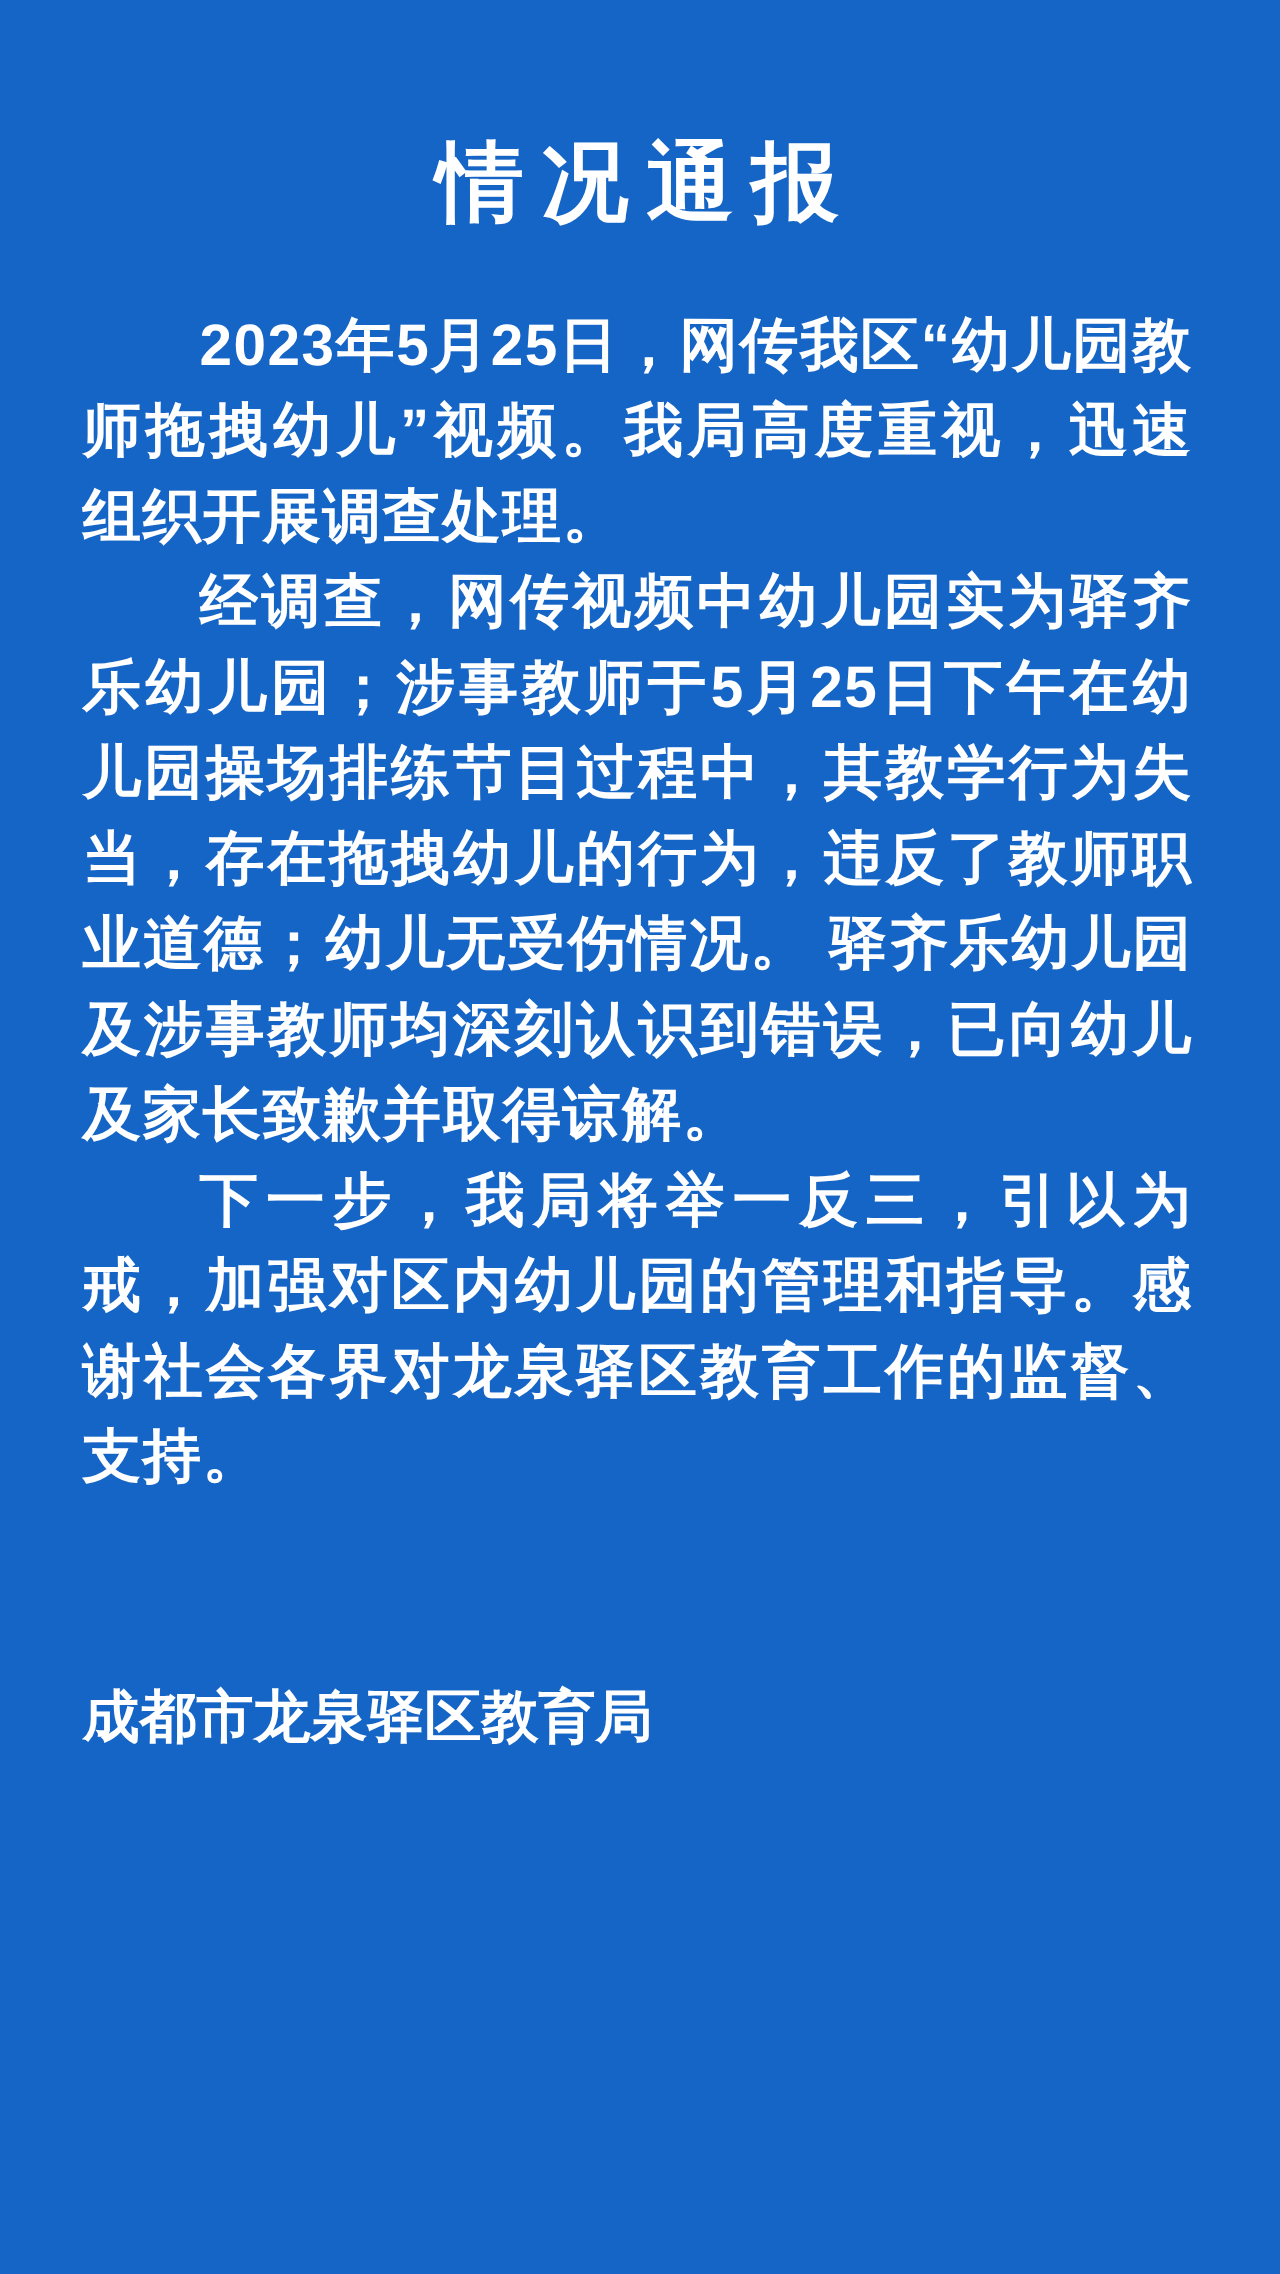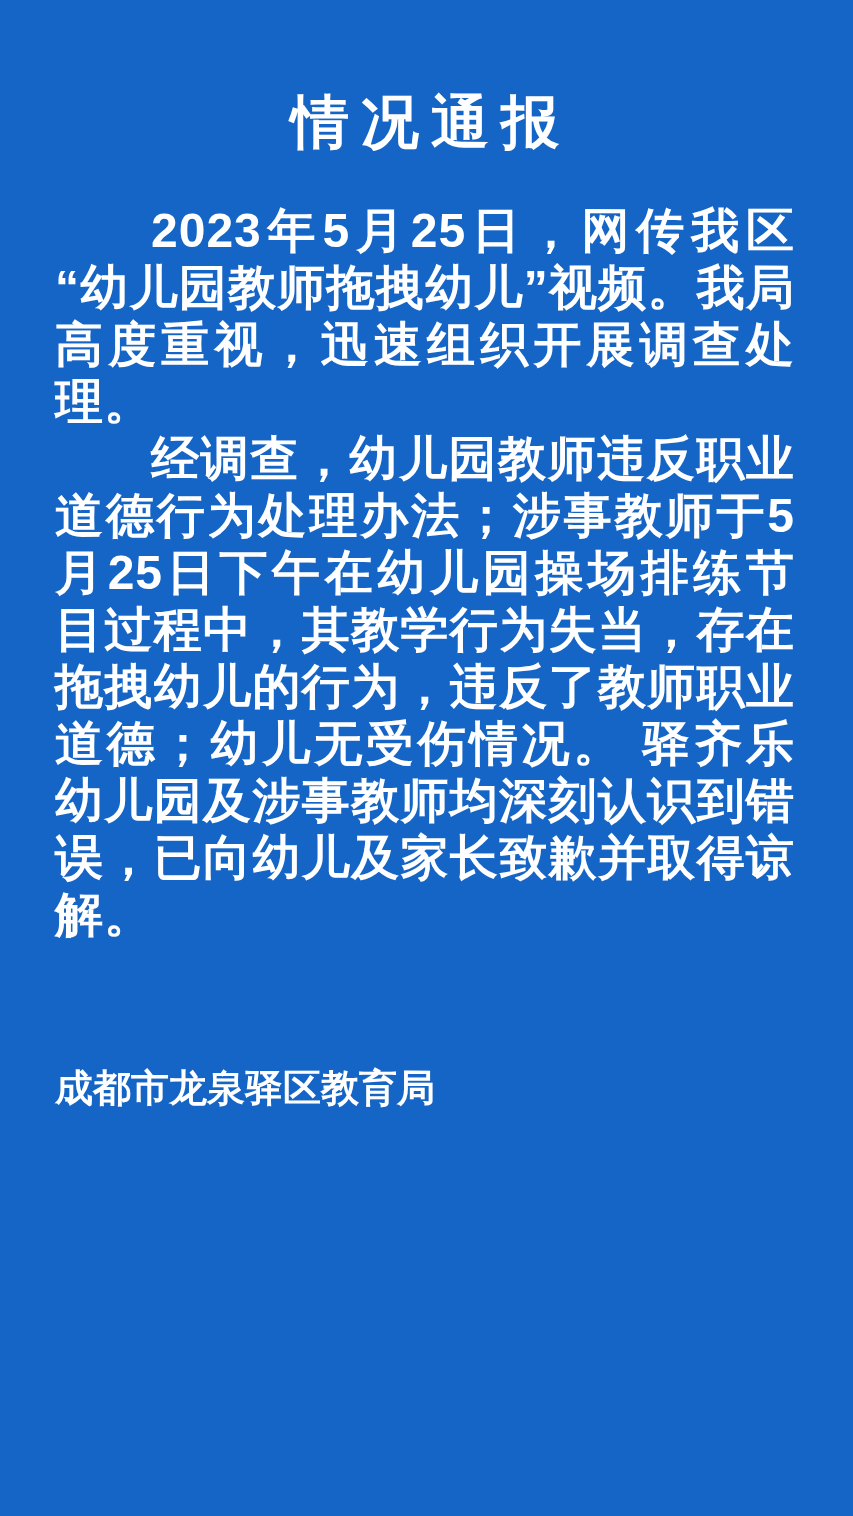--- a/index.html
+++ b/index.html
@@ -25,21 +25,21 @@
     margin: 0 0 46px 0;
     font-size: 58px;
     line-height: 68px;
     font-weight: 700;
     text-align: center;
     letter-spacing: 12px;
     text-indent: 12px; 
   }
   .notice-body p {
     margin: 0;
-    font-size: 48px;
+    font-size: 39px;
     line-height: 57px;
     text-indent: 2em;
     text-align: justify;
     text-justify: inter-ideograph;
     letter-spacing: 1px;
   }
   .signature {
     margin-top: 122px;
     text-align: left;
     font-size: 38px;
@@ -54,19 +54,20 @@
   }
 </style>
 </head>
 <body style="background: rgb(21, 101, 198);">
 
 <div class="notice" style="color: rgb(255, 255, 255);">
   <h1 class="notice-title">情况通报</h1>
 
   <div class="notice-body">
     <p>2023年5月25日，网传我区“幼儿园教师拖拽幼儿”视频。我局高度重视，迅速组织开展调查处理。</p>
-    <p>经调查，幼儿园教师违反职业道德行为处理办法；涉事教师于5月25日下午在幼儿园操场排练节目过程中，其教学行为失当，存在拖拽幼儿的行为，违反了教师职业道德；幼儿无受伤情况。 驿齐乐幼儿园及涉事教师均深刻认识到错误，已向幼儿及家长致歉并取得谅解。</p>
+    <p>经调查，网传视频中幼儿园实为驿齐乐幼儿园；涉事教师于5月25日下午在幼儿园操场排练节目过程中，其教学行为失当，存在拖拽幼儿的行为，违反了教师职业道德；幼儿无受伤情况。 驿齐乐幼儿园及涉事教师均深刻认识到错误，已向幼儿及家长致歉并取得谅解。</p>
+    <p>下一步，我局将举一反三，引以为戒，加强对区内幼儿园的管理和指导。感谢社会各界对龙泉驿区教育工作的监督、支持。</p>
   </div>
 
   <div class="signature">
     <div class="org">成都市龙泉驿区教育局</div>
   </div>
 </div>
 
 </body></html>

